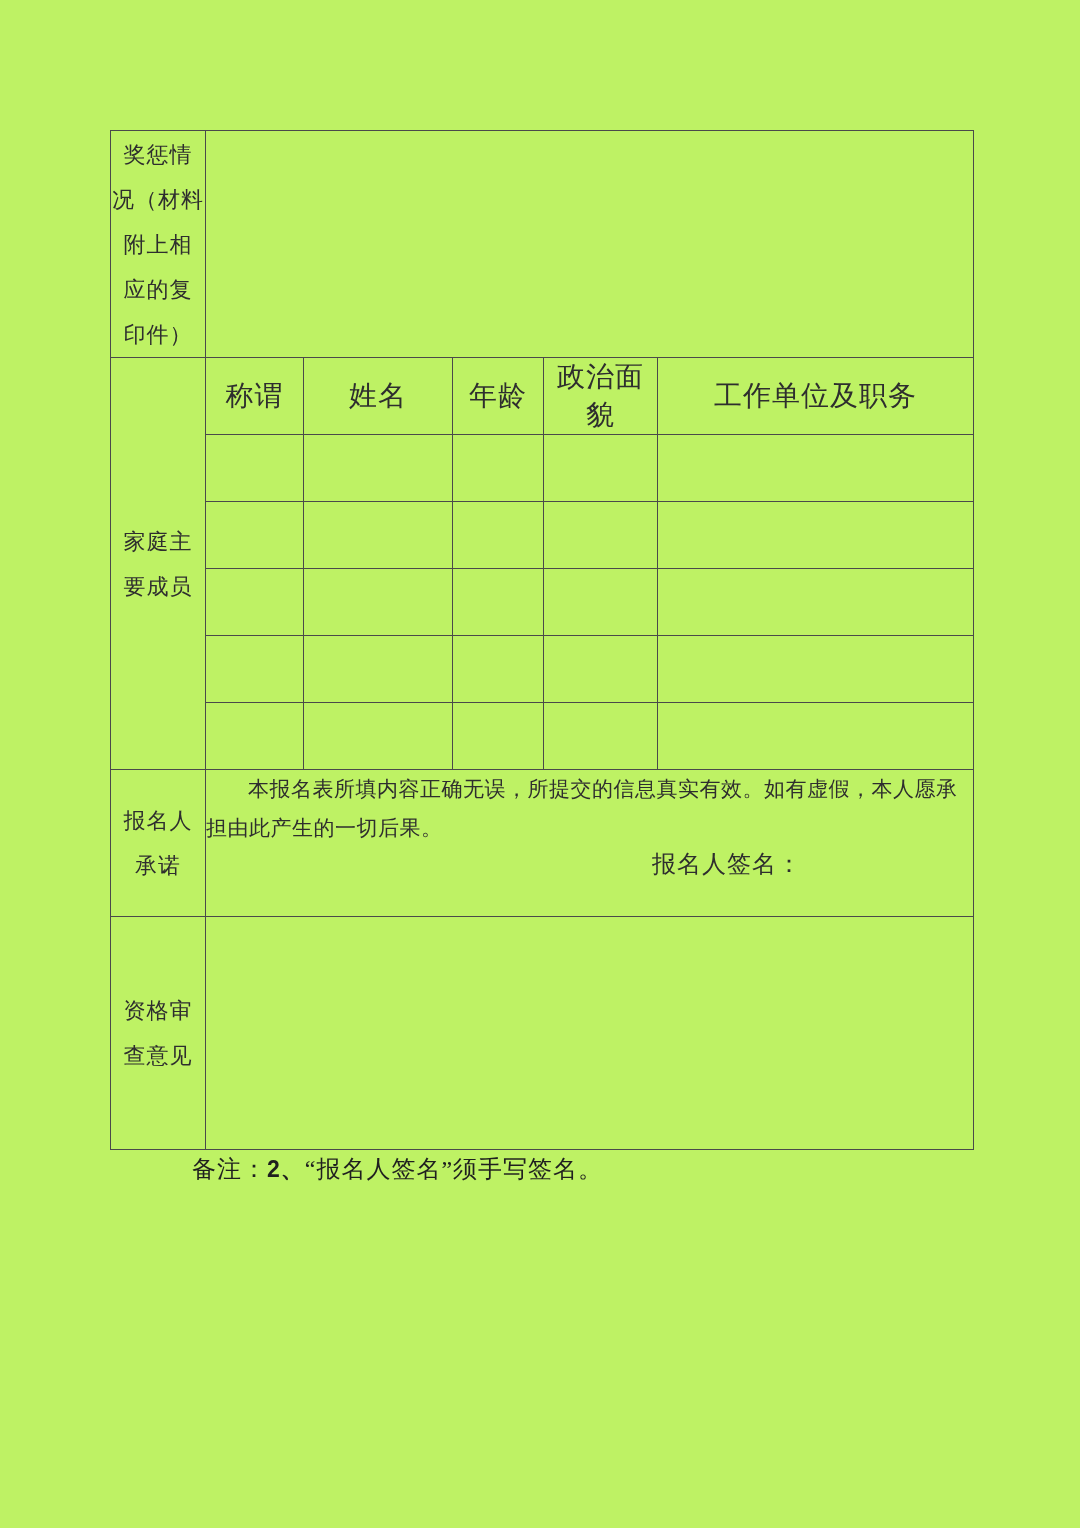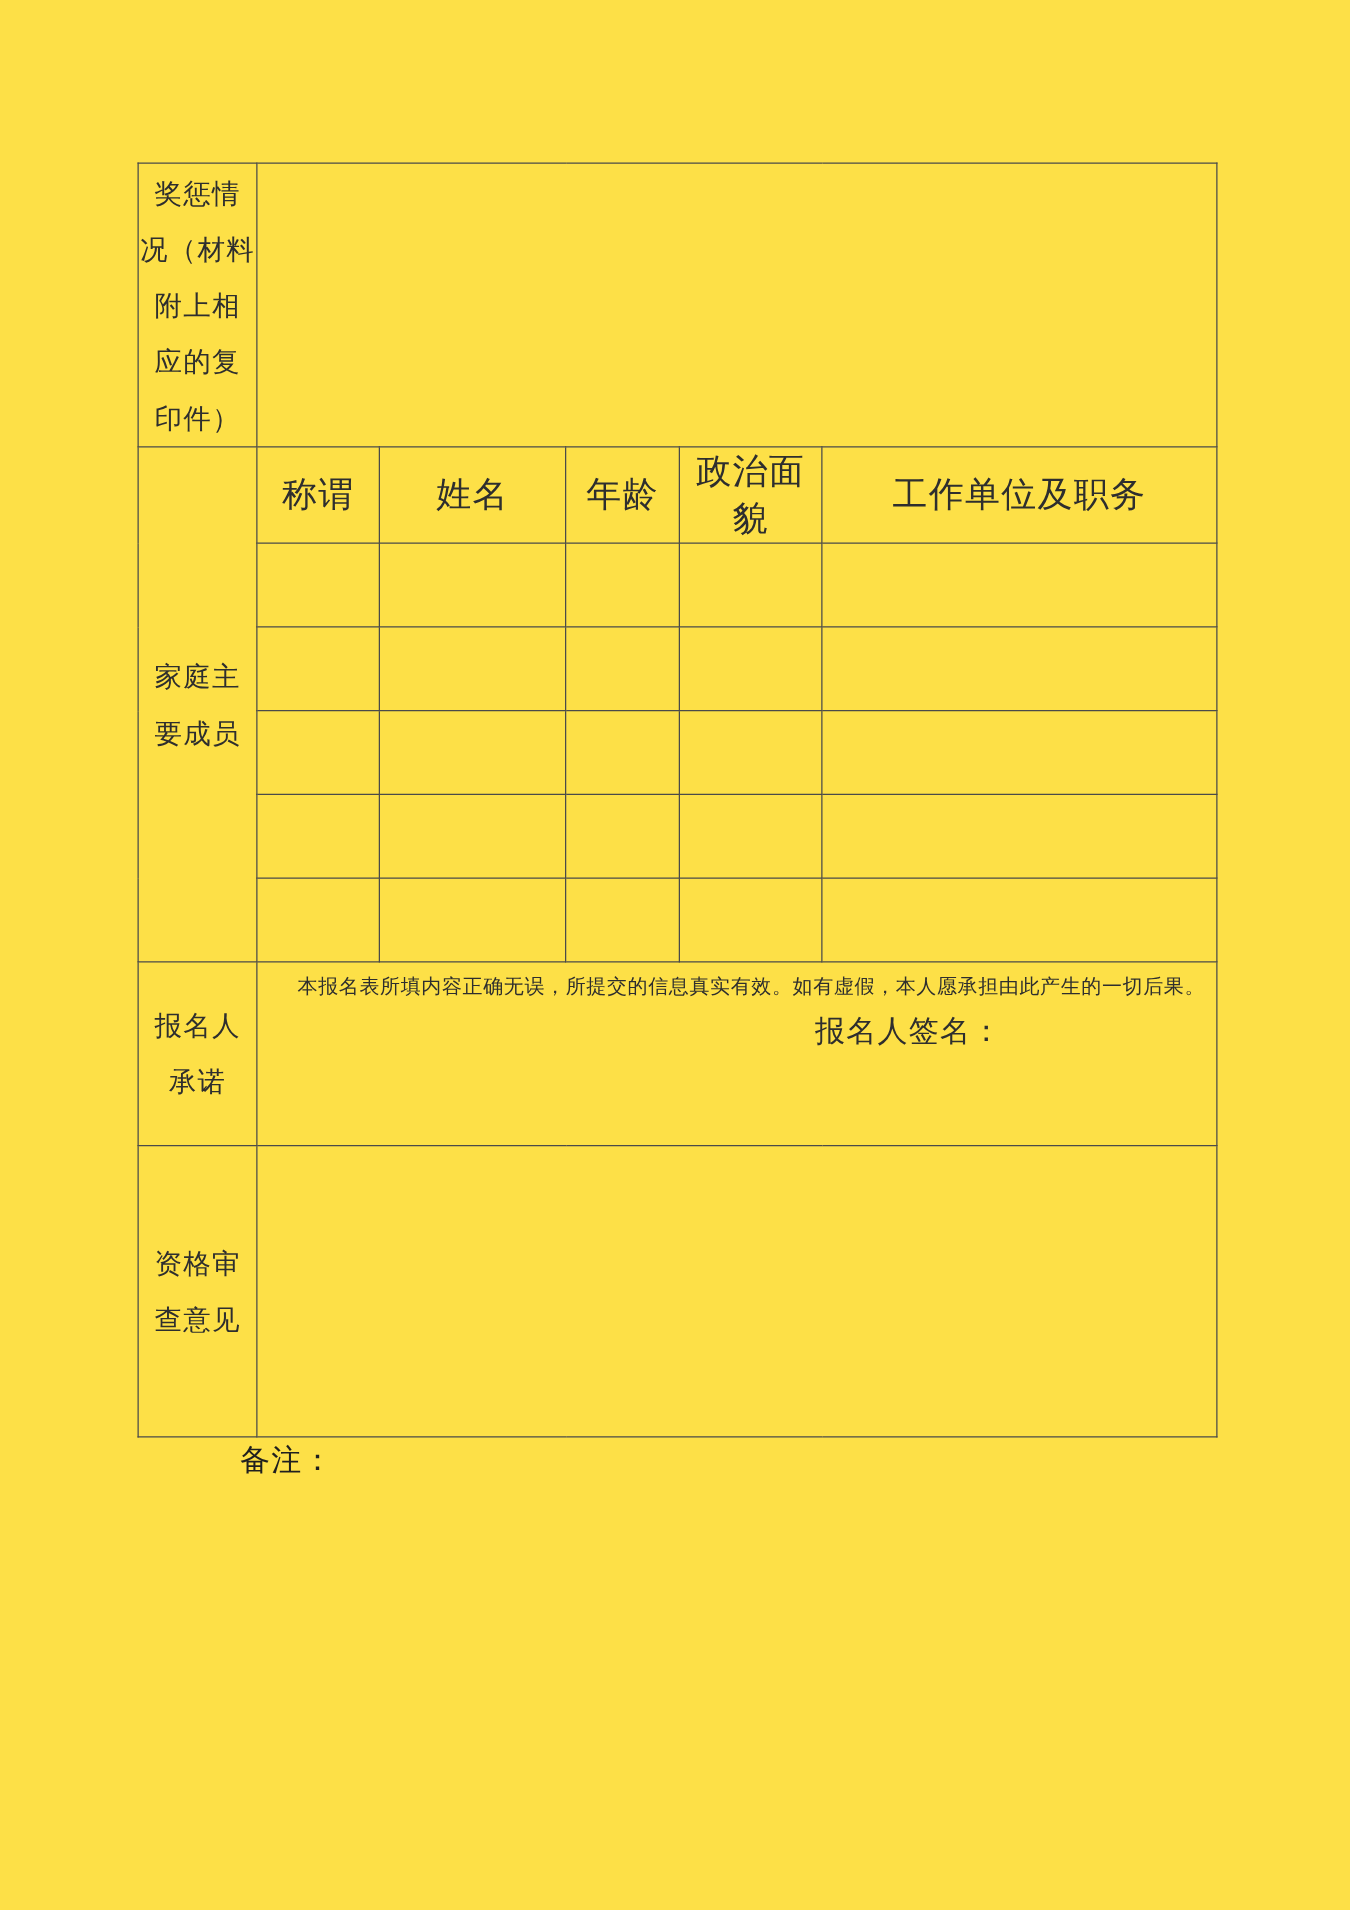--- a/index.html
+++ b/index.html
@@ -4,21 +4,21 @@
 <style>
   html, body {
     margin: 0;
     padding: 0;
     background: #ffffff;
   }
   .page {
     position: relative;
     width: 1080px;
     height: 1528px;
-    background: #fde047;
+    background: #bef264;
     font-family: "Liberation Serif", "DejaVu Serif", serif;
     color: #2e2e2e;
     overflow: hidden;
   }
   table.form {
     position: absolute;
     left: 110px;
     top: 130px;
     width: 863px;
     border-collapse: collapse;
@@ -54,21 +54,21 @@
   .content-cell {
     vertical-align: top;
   }
   .commit-cell {
     vertical-align: top;
     padding: 13px 26px 0 22px;
   }
   .commit-text {
     margin: 0;
     text-indent: 2em;
-    font-size: 16px;
+    font-size: 21px;
     line-height: 39px;
     letter-spacing: 0.5px;
   }
   .sig-line {
     font-size: 24px;
     padding-left: 446px;
     letter-spacing: 1px;
   }
   .notes {
     position: absolute;
@@ -179,16 +179,17 @@
         <td class="label-cell">资格审
 查意见</td>
         <td class="content-cell" colspan="5"></td>
       </tr>
     </tbody>
   </table>
 
   <div class="notes">
     <div class="note-prefix">备注：</div>
     <div class="note-items" id="note-items">
+        <div class="note-item"><span class="latin-seg">2、</span><span>“报名人签名”须手写签名。</span></div>
       </div>
   </div>
 
 </div>
 
 </body></html>

